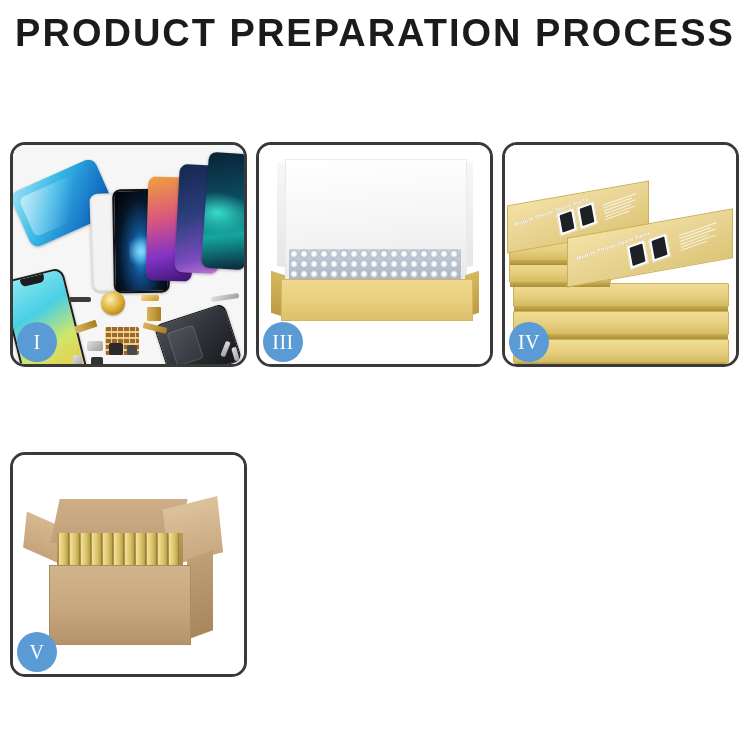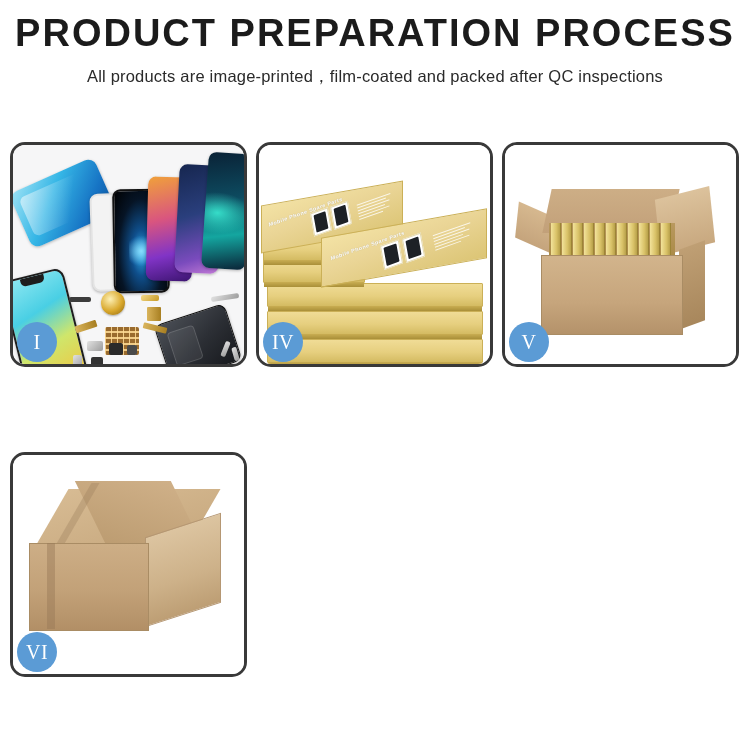--- a/index.html
+++ b/index.html
@@ -222,21 +222,20 @@
   .c6-tape2{position:absolute;left:60px;top:28px;width:8px;height:64px;
     background:rgba(155,126,92,.35);transform:skew(-30deg);}
 </style>
 </head>
 <body>
 
 <div class="page">
 
   <div class="header">
     <div class="title">PRODUCT PREPARATION PROCESS</div>
-    <div class="subtitle">All products are image-printed，film-coated and packed after QC inspections</div>
   </div>
 
   <div class="grid">
 
     <div class="panel">
       <div class="panel-stage p1">
         <div class="ph ph-a"></div>
         <div class="ph ph-b"></div>
         <div class="ph ph-c"></div>
         <div class="ph ph-d"></div>
@@ -257,20 +256,32 @@
         <div class="part sil" style="left:60px;top:210px;width:9px;height:14px;"></div>
         <div class="part" style="left:78px;top:212px;width:12px;height:9px;background:#333;"></div>
         <div class="part sil" style="left:210px;top:196px;width:5px;height:16px;transform:rotate(22deg);"></div>
         <div class="part sil" style="left:220px;top:202px;width:5px;height:14px;transform:rotate(-16deg);"></div>
         <div class="part sil" style="left:198px;top:150px;width:28px;height:5px;transform:rotate(-8deg);"></div>
       </div>
       <div class="badge">I</div>
     </div>
 
 
+    <div class="panel">
+      <div class="panel-stage p3">
+        <div class="b3-lid-l"></div>
+        <div class="b3-lid-r"></div>
+        <div class="b3-lid"></div>
+        <div class="b3-inner"></div>
+        <div class="b3-side-l"></div>
+        <div class="b3-side-r"></div>
+        <div class="b3-front"></div>
+      </div>
+      <div class="badge">III</div>
+    </div>
 
     <div class="panel">
       <div class="panel-stage p4">
         <div class="stack">
 
           <div class="sbox" style="left:6px;top:118px;width:214px;">
               <span class="edge"></span>
             </div>
           <div class="sbox" style="left:6px;top:146px;width:214px;">
               <span class="edge"></span>
@@ -343,26 +354,15 @@
           <i style="left:90px"></i>
             <i style="left:101px"></i>
             <i style="left:112px"></i>
         </div>
         <div class="c5-side"></div>
         <div class="c5-front"></div>
       </div>
       <div class="badge">V</div>
     </div>
 
-    <div class="panel">
-      <div class="panel-stage p6">
-        <div class="c6-top"></div>
-        <div class="c6-top2"></div>
-        <div class="c6-tape2"></div>
-        <div class="c6-side"></div>
-        <div class="c6-front"></div>
-        <div class="c6-tape"></div>
-      </div>
-      <div class="badge">VI</div>
-    </div>
 
   </div>
 </div>
 
 </body></html>

